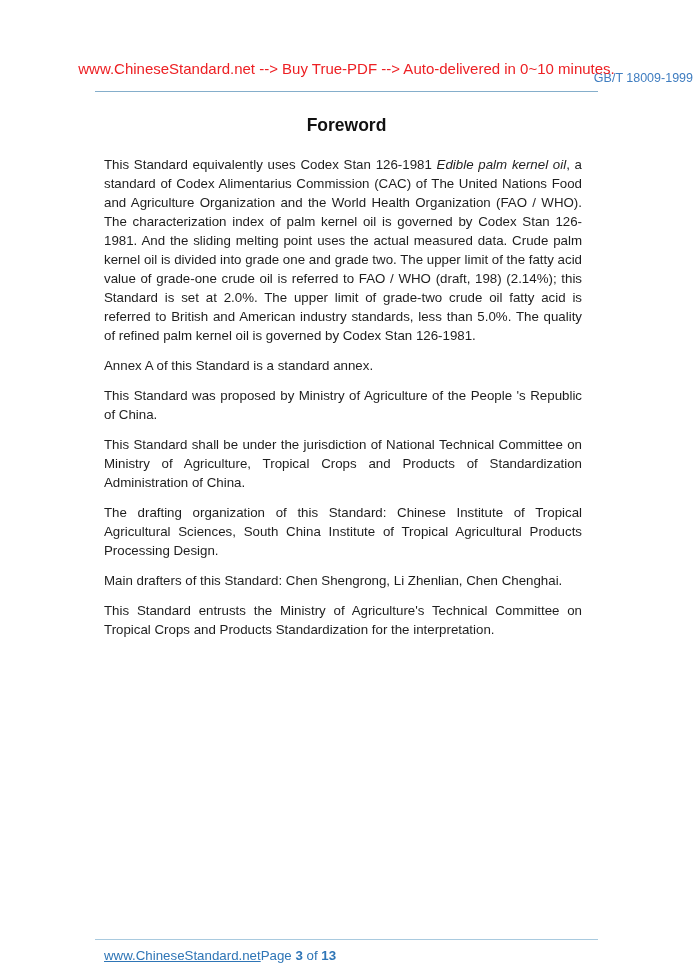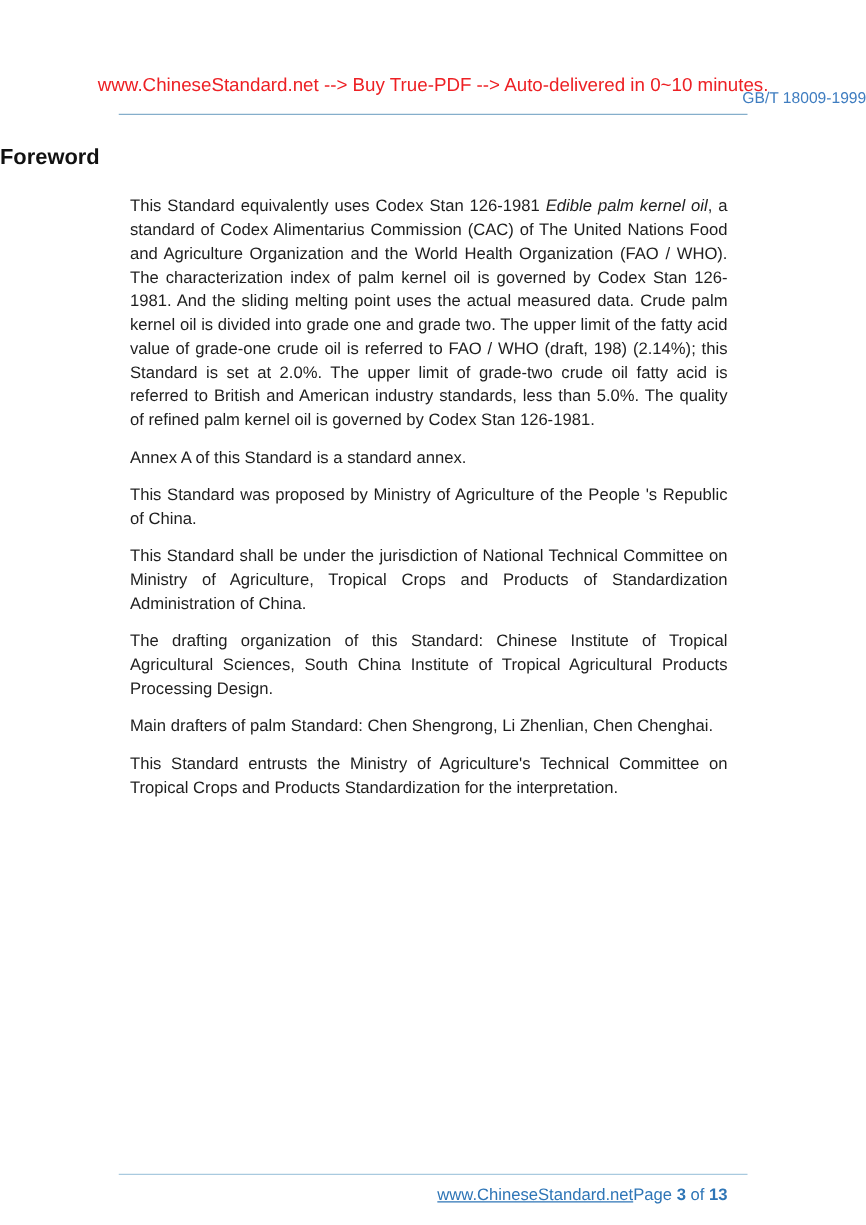--- a/index.html
+++ b/index.html
@@ -46,20 +46,21 @@
     left: 95px;
     width: 503px;
     height: 0;
     border-top: 1px solid #85aecb;
   }
   .page-title {
     position: absolute;
     top: 80px;
     left: 0;
     right: 0;
+    text-align: center;
     font-size: 17.5px;
     line-height: 22px;
     font-weight: bold;
     color: #111111;
   }
   .body {
     position: absolute;
     top: 121px;
     left: 104px;
     width: 478px;
@@ -81,21 +82,21 @@
     width: 503px;
     height: 0;
     border-top: 1px solid #a9cadf;
   }
   .footer {
     position: absolute;
     top: 913px;
     left: 104px;
     width: 478px;
     display: flex;
-    justify-content: flex-end;
+    justify-content: flex-start;
     align-items: baseline;
     font-size: 13.3px;
     line-height: 18px;
     color: #2e75b6;
   }
   .footer .site-link {
     color: #2e75b6;
     text-decoration: underline;
     cursor: pointer;
   }
@@ -115,21 +116,21 @@
   <div class="header-rule"></div>
 
   <div class="page-title">Foreword</div>
 
   <div class="body">
       <p><span>This Standard equivalently uses Codex Stan 126-1981 </span><em>Edible palm kernel oil</em><span>, a standard of Codex Alimentarius Commission (CAC) of The United Nations Food and Agriculture Organization and the World Health Organization (FAO / WHO). The characterization index of palm kernel oil is governed by Codex Stan 126-1981. And the sliding melting point uses the actual measured data. Crude palm kernel oil is divided into grade one and grade two. The upper limit of the fatty acid value of grade-one crude oil is referred to FAO / WHO (draft, 198) (2.14%); this Standard is set at 2.0%. The upper limit of grade-two crude oil fatty acid is referred to British and American industry standards, less than 5.0%. The quality of refined palm kernel oil is governed by Codex Stan 126-1981.</span></p>
       <p><span>Annex A of this Standard is a standard annex.</span></p>
       <p><span>This Standard was proposed by Ministry of Agriculture of the People 's Republic of China.</span></p>
       <p><span>This Standard shall be under the jurisdiction of National Technical Committee on Ministry of Agriculture, Tropical Crops and Products of Standardization Administration of China.</span></p>
       <p><span>The drafting organization of this Standard: Chinese Institute of Tropical Agricultural Sciences, South China Institute of Tropical Agricultural Products Processing Design.</span></p>
-      <p><span>Main drafters of palm Standard: Chen Shengrong, Li Zhenlian, Chen Chenghai.</span></p>
+      <p><span>Main drafters of this Standard: Chen Shengrong, Li Zhenlian, Chen Chenghai.</span></p>
       <p><span>This Standard entrusts the Ministry of Agriculture's Technical Committee on Tropical Crops and Products Standardization for the interpretation.</span></p>
     </div>
 
   <div class="footer-rule"></div>
 
   <div class="footer">
     <a class="site-link">www.ChineseStandard.net</a>
     <span class="page-indicator"><span>Page </span><b>3</b><span> of </span><b>13</b></span>
   </div>
 

